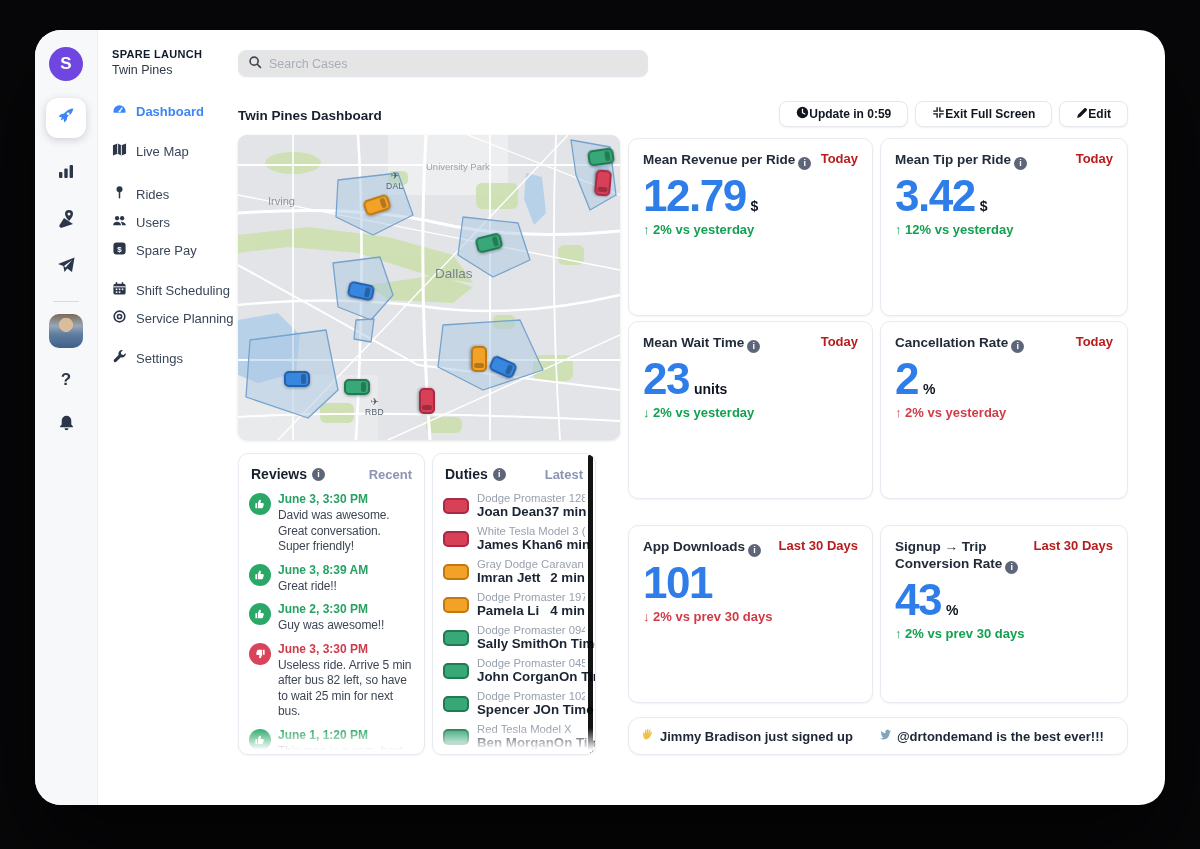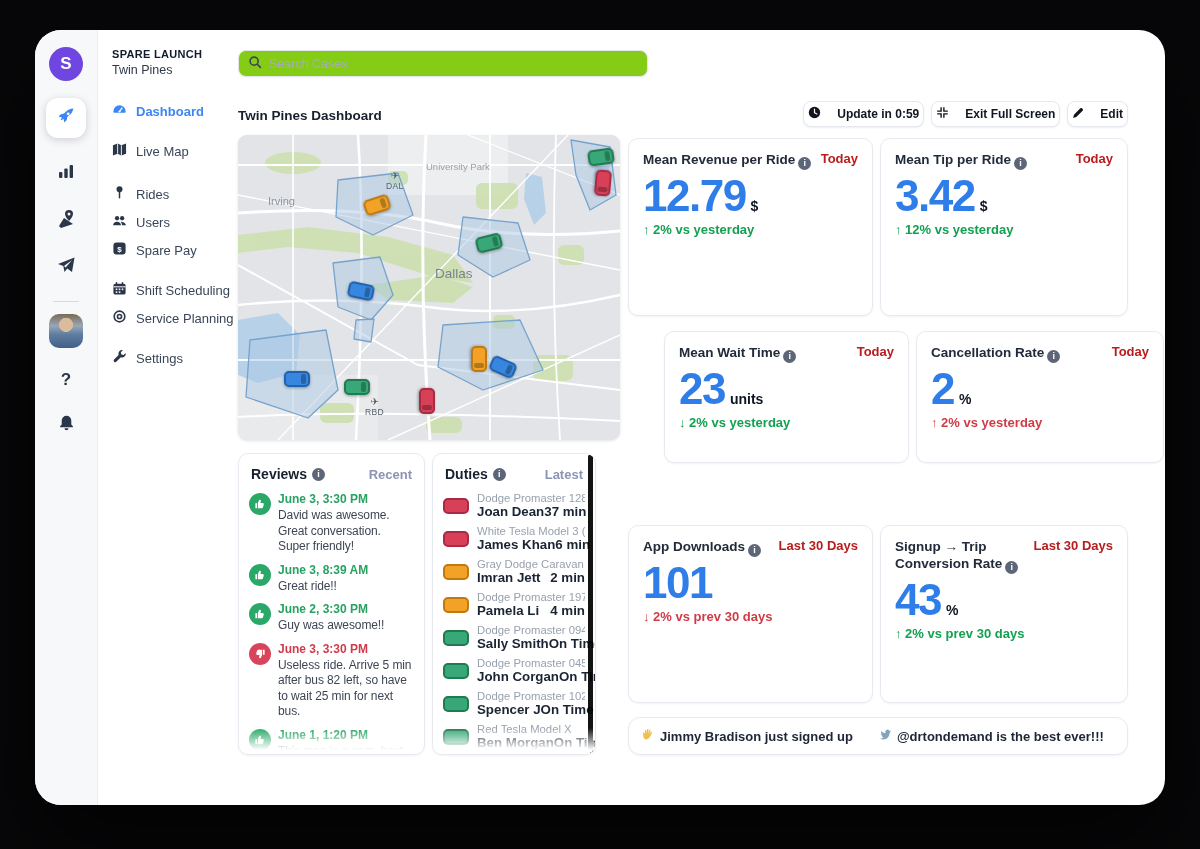--- a/index.html
+++ b/index.html
@@ -28,31 +28,31 @@
   .org-name { font-size:11px; font-weight:800; letter-spacing:.3px; color:#111b2b; }
   .org-sub { font-size:12.5px; color:#30394a; margin-top:3px; }
   .nav-item { display:flex; align-items:center; gap:9px; font-size:13px; font-weight:500;
     color:#3a4658; cursor:pointer; }
   .nav-item svg { flex:none; }
   .nav-item.active { color:#3d87f5; font-weight:600; }
   .mt-lg { margin-top:22px; } .mt-md { margin-top:25px; } .mt-sm { margin-top:10px; }
 
   
   .search { position:absolute; left:203px; top:20px; width:410px; height:27px;
-    border:1px solid #e3e6ec; border-radius:8px; background:#84cc16; display:flex;
+    border:1px solid #e3e6ec; border-radius:8px; background:#e5e5e5; display:flex;
     align-items:center; padding:0 9px; gap:7px; box-shadow:0 1px 2px rgba(16,24,40,.04); }
   .search input { border:0; outline:0; flex:1; font-size:12.5px; color:#27303f;
     font-family:"Liberation Sans",sans-serif; background:transparent; }
   .search input::placeholder { color:#a6adba; }
   .page-title { position:absolute; left:203px; top:78px; font-size:13.5px; font-weight:700;
     color:#17202e; }
   .topbtns { position:absolute; top:71px; right:37px; display:flex; gap:7px; }
-  .tbtn { height:26px; padding:0 4px; background:#fff; border:1px solid #e6e8ee;
+  .tbtn { height:26px; padding:0 16px; background:#fff; border:1px solid #e6e8ee;
     border-radius:8px; box-shadow:0 1px 2px rgba(16,24,40,.07); display:flex;
-    align-items:center; gap:16px; font-size:12px; font-weight:600; color:#10151f; cursor:pointer; }
+    align-items:center; gap:0; font-size:12px; font-weight:600; color:#10151f; cursor:pointer; }
 
   
   .map { position:absolute; left:203px; top:105px; width:382px; height:305px;
     border-radius:9px; overflow:hidden; background:#e2e4e7; box-shadow:0 1px 3px rgba(16,24,40,.12); }
   .map svg { position:absolute; inset:0; }
   .map-label { position:absolute; color:#8d959f; font-size:11px; }
   .map-label.big { font-size:13.5px; color:#79838d; }
   .map-label.small { font-size:9.5px; color:#9aa2ab; }
   .airport { position:absolute; text-align:center; color:#545f6b; line-height:1; }
   .airport .pl { font-size:10px; display:block; }
@@ -93,21 +93,21 @@
   .duty-main { flex:1; min-width:0; }
   .duty-veh { font-size:11.3px; color:#98a1ae; line-height:12px; white-space:nowrap; overflow:hidden; }
   .duty-r2 { display:flex; justify-content:space-between; line-height:16px; }
   .duty-name { font-size:13.3px; font-weight:700; color:#1b2433; white-space:nowrap; }
   .duty-status { font-size:13.3px; font-weight:700; color:#1b2433; white-space:nowrap; }
 
   
   .mc { position:absolute; background:#fff; border:1px solid #e7eaf0; border-radius:10px;
     padding:12px 14px; box-shadow:0 1px 2px rgba(16,24,40,.05); }
   .c1 { left:593px; width:245px; } .c2 { left:845px; width:248px; }
-  .r1 { top:108px; height:178px; } .r2 { top:301px; height:132px;margin-left:36px; } .r3 { top:495px; height:178px; }
+  .r1 { top:108px; height:178px; } .r2 { top:291px; height:178px; } .r3 { top:495px; height:178px; }
   .mc-top { display:flex; justify-content:space-between; gap:8px; }
   .mc-title { font-size:13.5px; font-weight:700; color:#222b3a; line-height:17px; }
   .mc-title .info { vertical-align:-2px; margin-left:3px; }
   .mc-period { font-size:13px; font-weight:600; color:#b91c1c; white-space:nowrap; }
   .mc-value { display:flex; align-items:flex-end; margin-top:4px; }
   .mc-num { font-size:44px; font-weight:800; color:#2e7de9; letter-spacing:-1.5px; line-height:44px; }
   .mc-unit { font-size:14px; font-weight:700; color:#0e1522; margin:0 0 4px 5px; }
   .mc-trend { font-size:13px; font-weight:700; margin-top:4px; }
   .tg { color:#12a150; } .tr { color:#cf3b47; }
 

